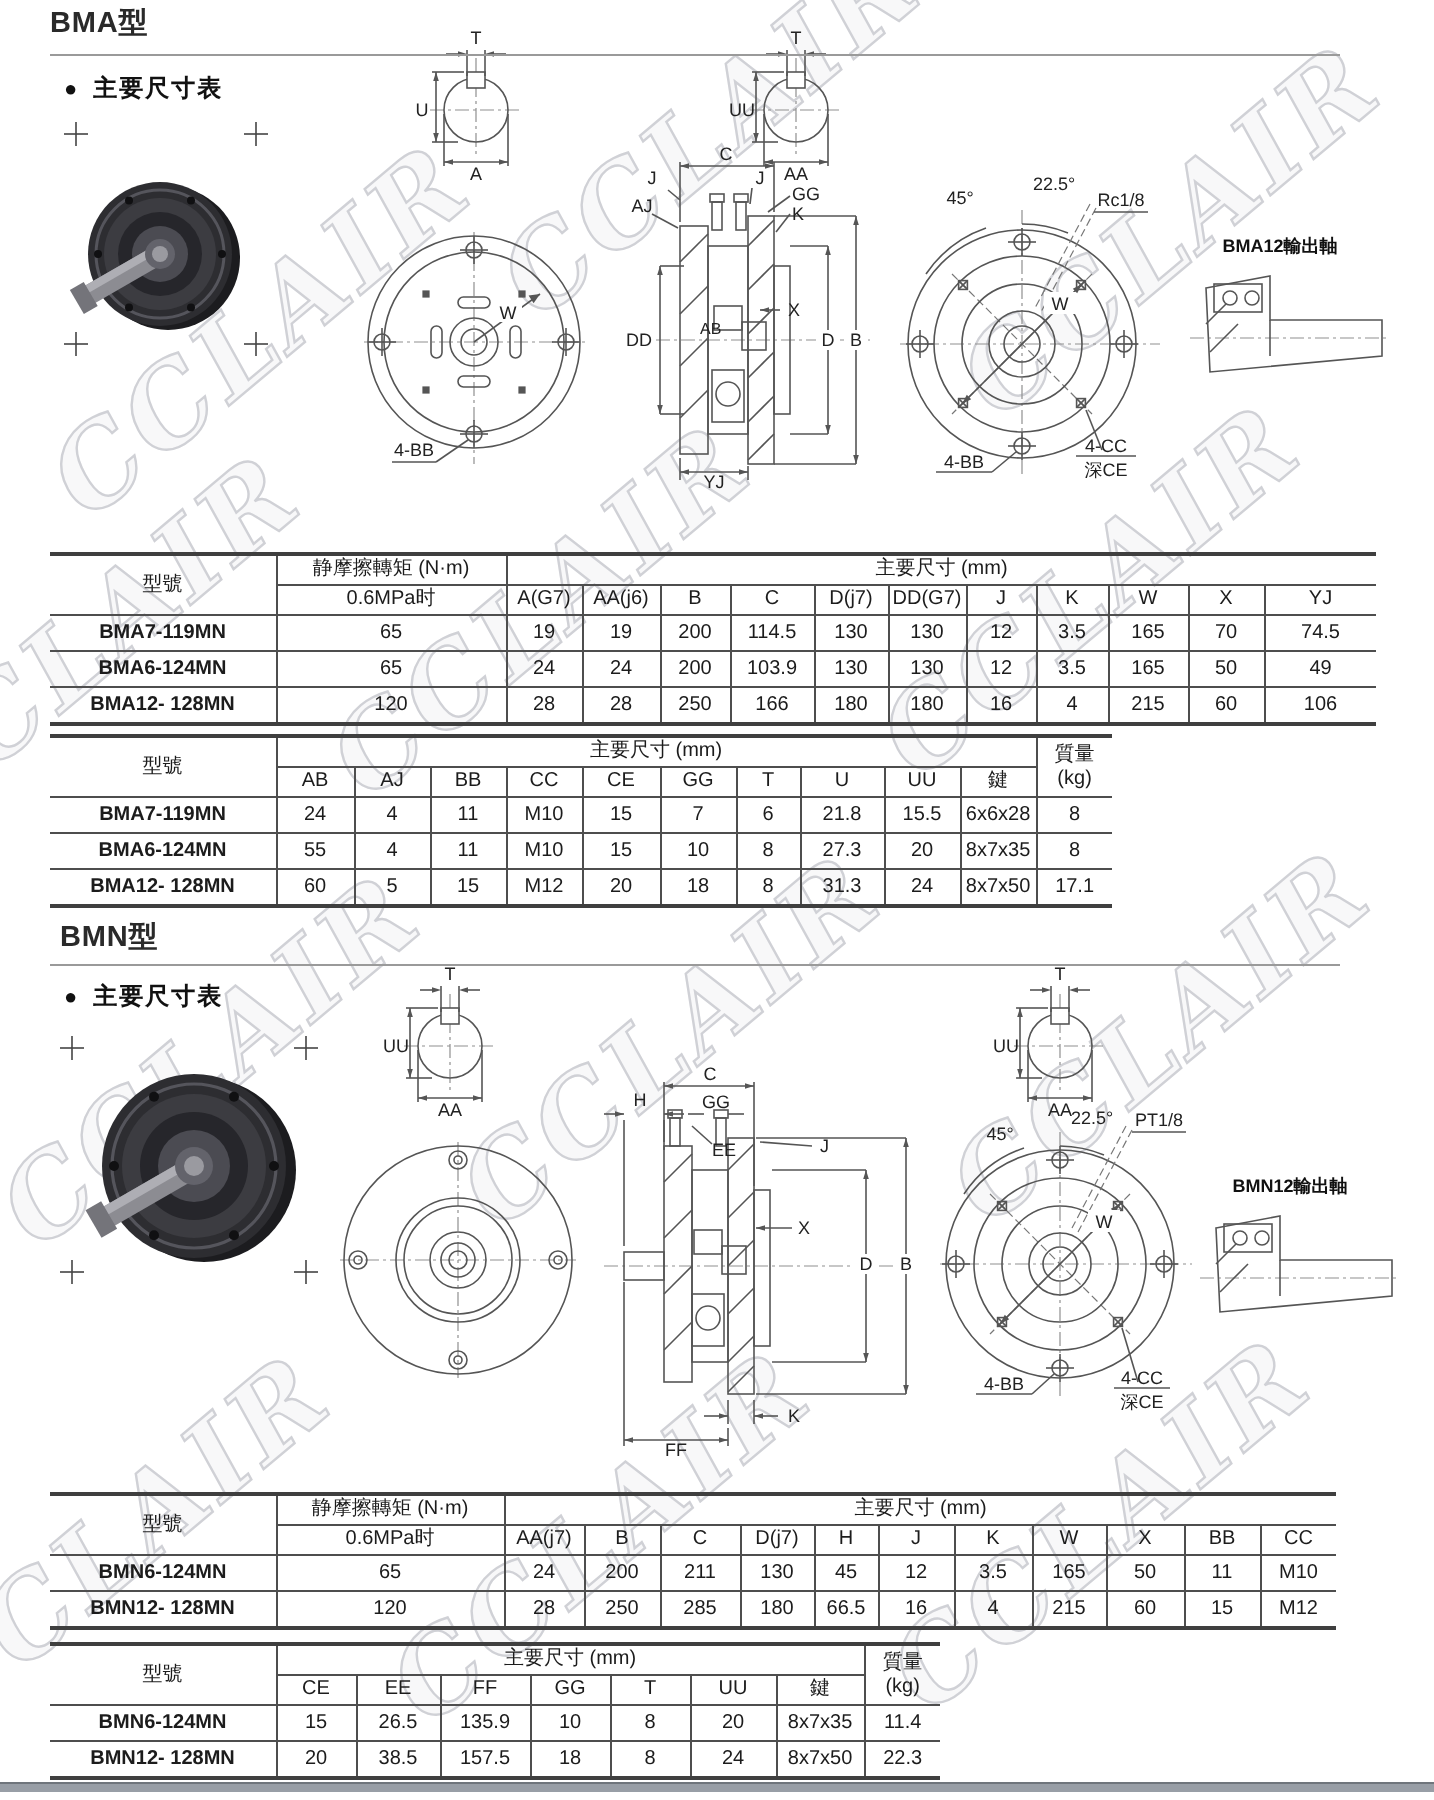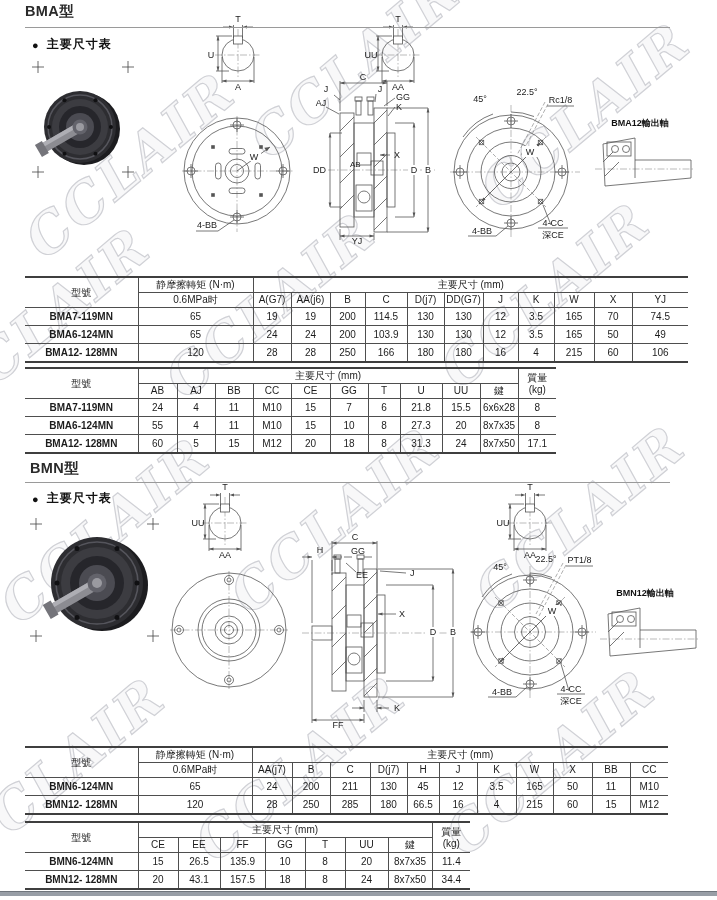--- a/index.html
+++ b/index.html
@@ -901,25 +901,25 @@
         <td>135.9</td>
         <td>10</td>
         <td>8</td>
         <td>20</td>
         <td>8x7x35</td>
         <td>11.4</td>
       </tr>
       <tr>
         <td class="model">BMN12- 128MN</td>
         <td>20</td>
-        <td>43.1</td>
+        <td>38.5</td>
         <td>157.5</td>
         <td>18</td>
         <td>8</td>
         <td>24</td>
         <td>8x7x50</td>
-        <td>34.4</td>
+        <td>22.3</td>
       </tr>
     </tbody>
   </table>
 
   <div class="footer-bar"></div>
 </div>
 
 </body></html>

